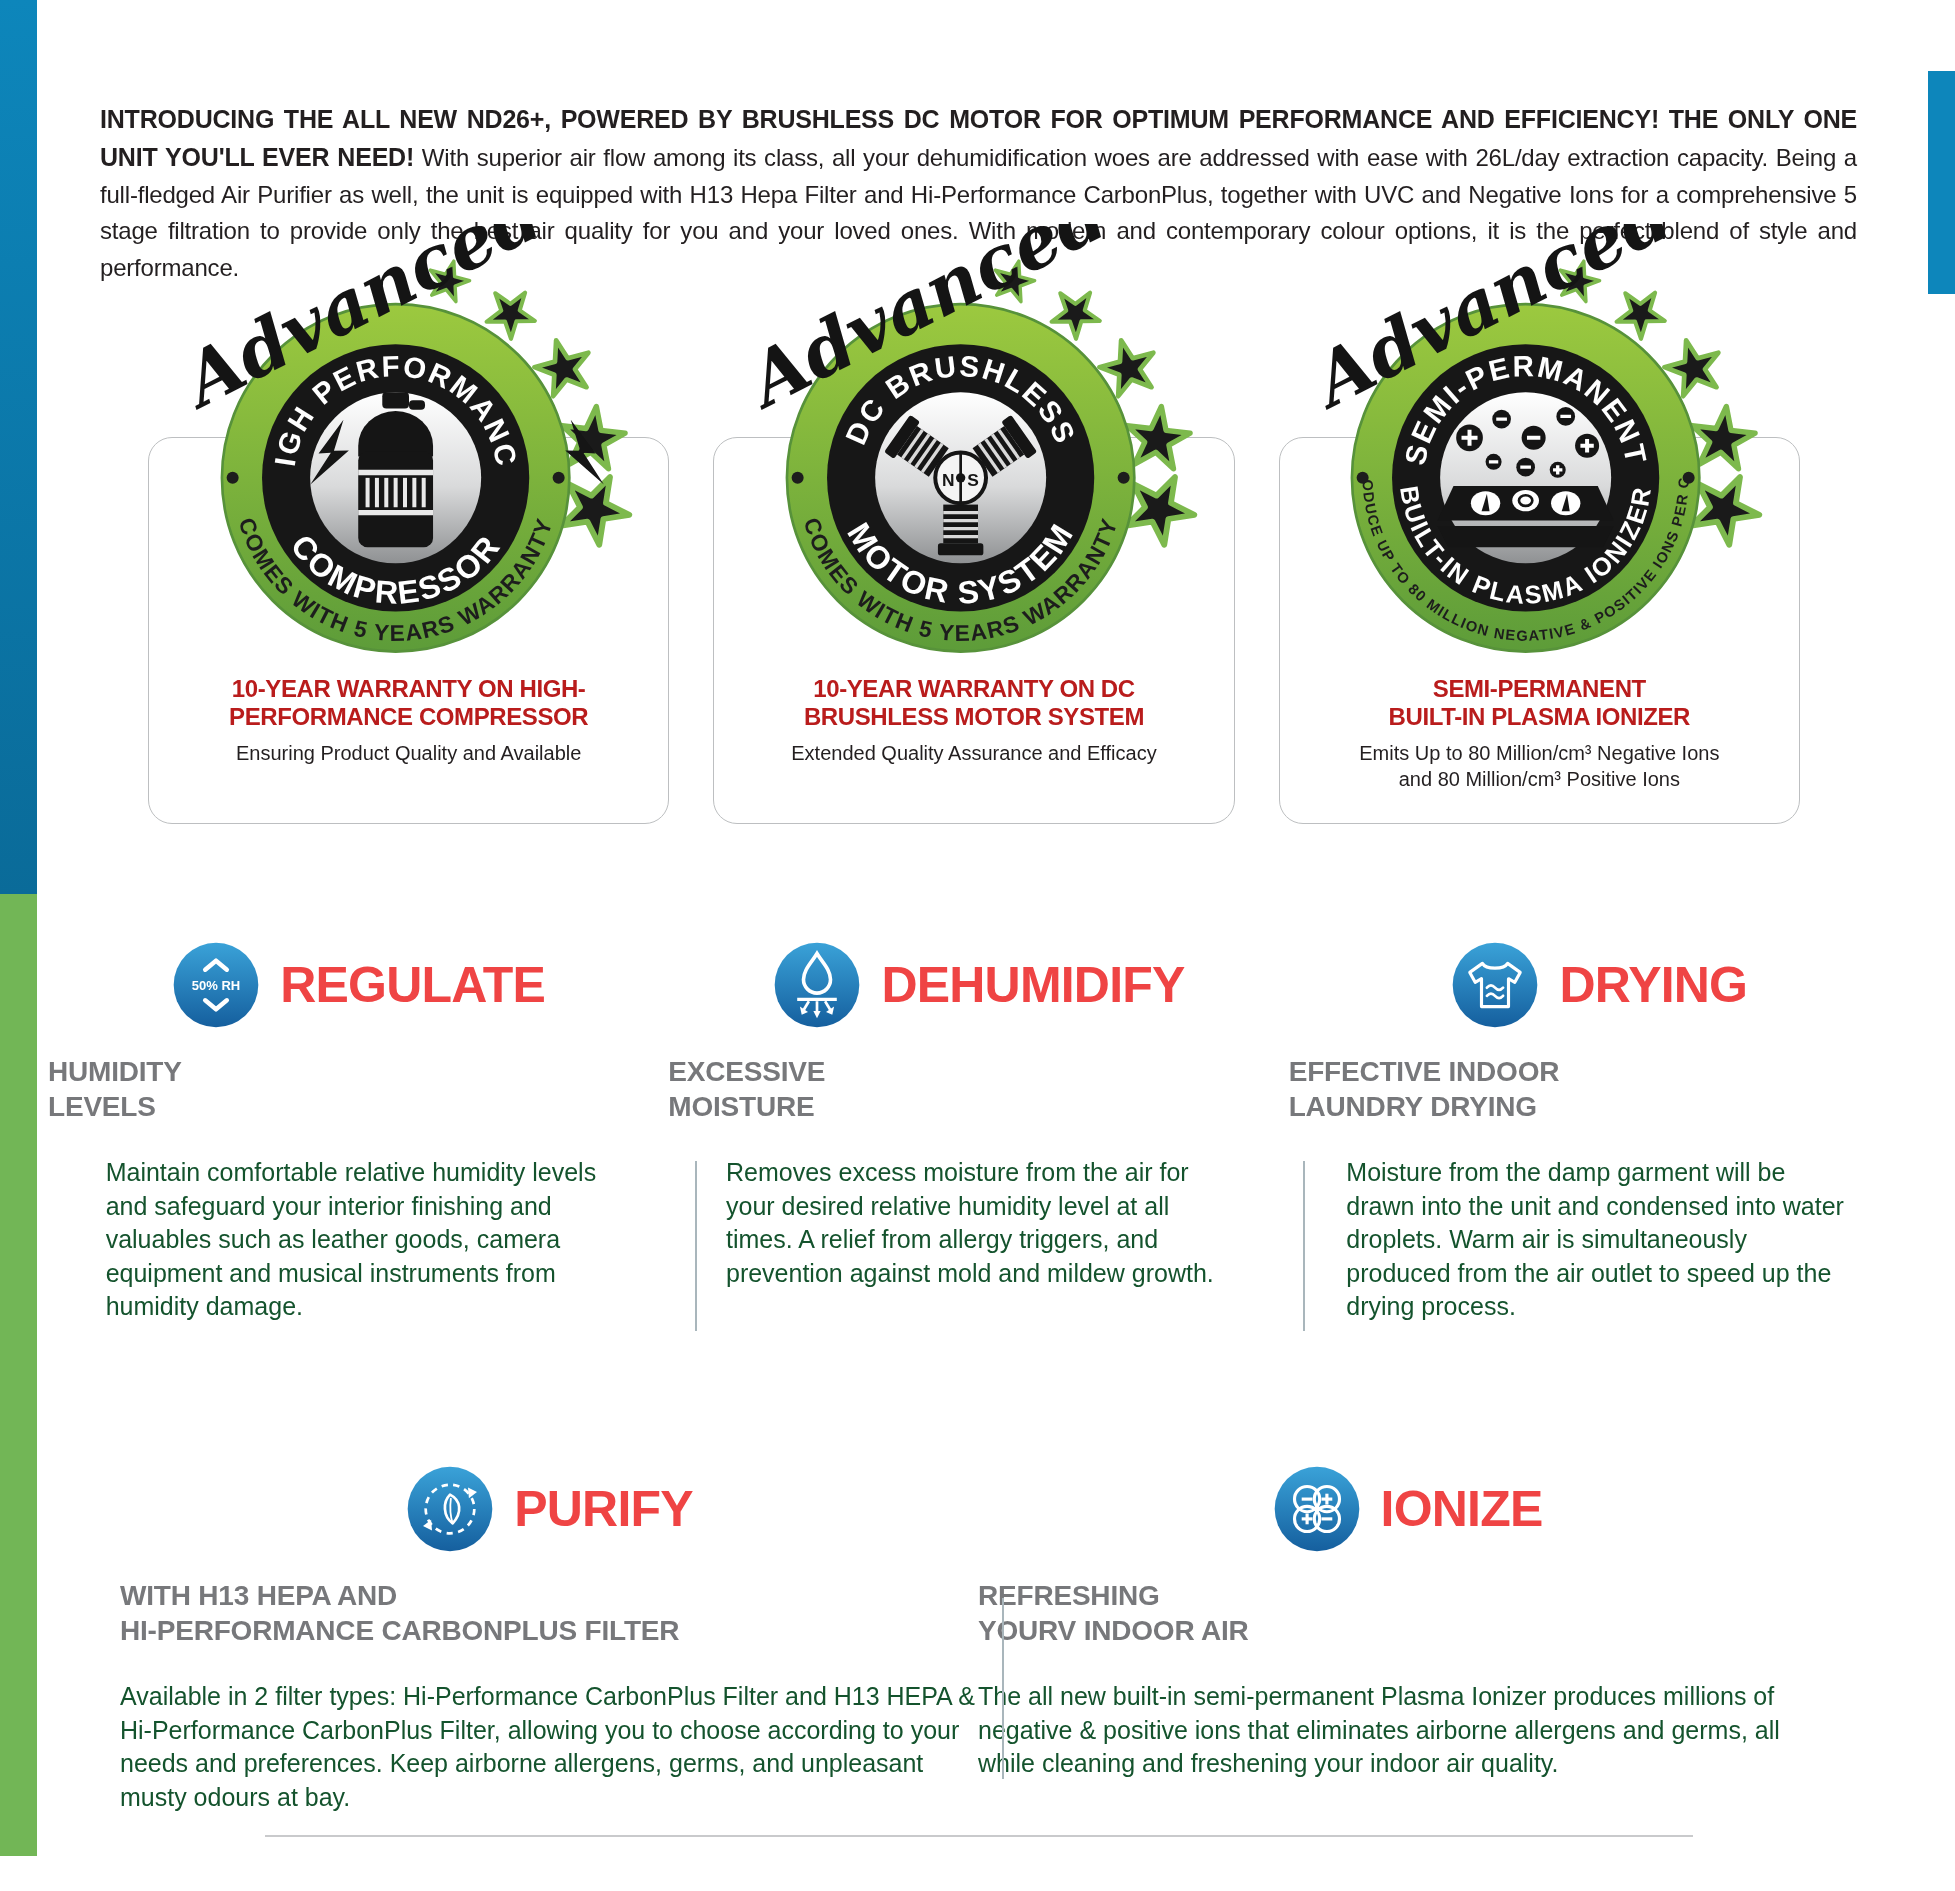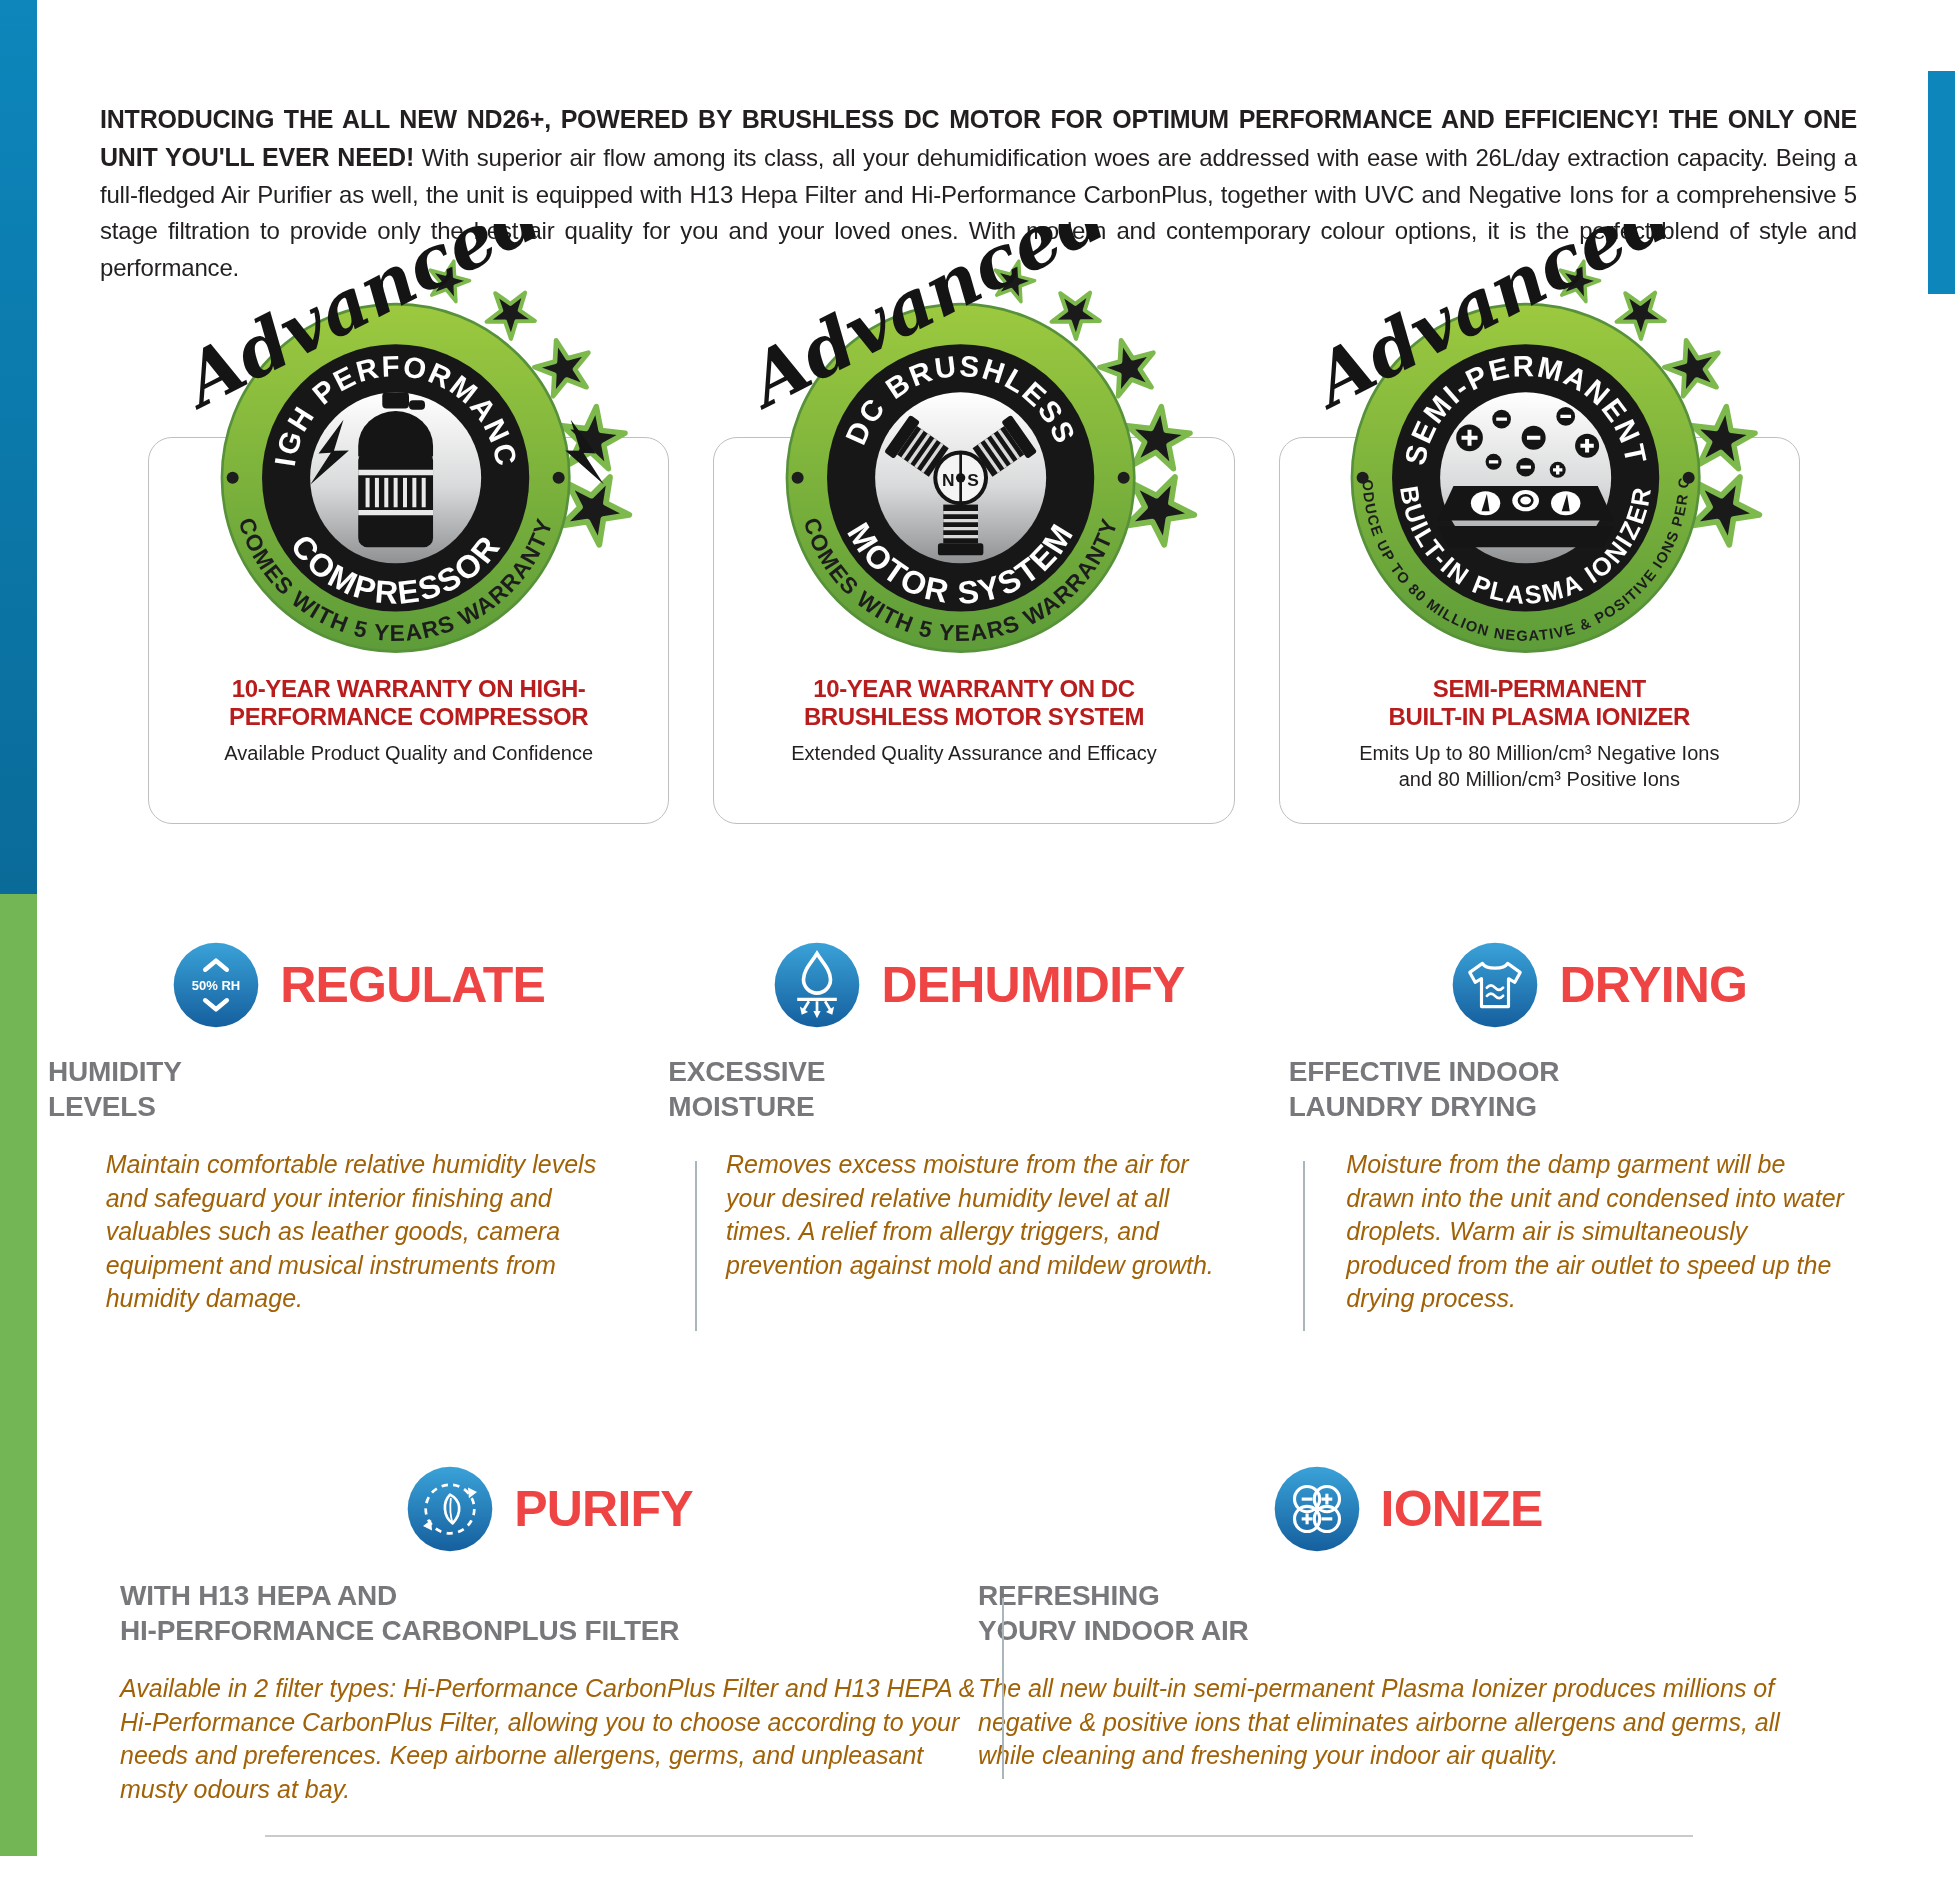--- a/index.html
+++ b/index.html
@@ -43,21 +43,21 @@
   .features1 { position:absolute; left:48px;  top:940px; width:1861px;
                display:grid; grid-template-columns:1fr 1fr 1fr; }
   .features2 { position:absolute; left:120px; top:1464px; width:1716px;
                display:grid; grid-template-columns:1fr 1fr; }
   .feature { }
   .f-head  { display:flex; align-items:center; justify-content:center; gap:19px; }
   .f-icon  { width:90px; height:90px; flex:0 0 auto; }
   .f-title { font-size:50px; font-weight:bold; color:#ef4444; letter-spacing:-0.8px; }
   .f-sub   { margin-top:24px; font-size:28px; font-weight:bold; color:#77787b;
              line-height:1.25; white-space:pre-line; letter-spacing:-0.2px; }
-  .f-body  { margin:24px auto 0; font-size:25px; line-height:1.34; max-width:505px; color:#a16207;font-style:italic; }
+  .f-body  { margin:32px auto 0; font-size:25px; line-height:1.34; max-width:505px; color:#14532d; }
   .features2 .f-body { max-width:874px; }
 
   
   .divider { position:absolute; width:2.4px; background:#a9b6bc; }
   .div-a { left:695px;  top:1161px; height:170px; }
   .div-b { left:1303px; top:1161px; height:170px; }
   .div-c { left:1002px; top:1598px; height:181px; }
   .rule-bottom { position:absolute; left:265px; top:1835px; width:1428px; height:1.6px; background:#c9cacc; }
 </style>
 </head>
@@ -134,21 +134,21 @@
               <line x1="7" y1="0" x2="7" y2="22"></line>
                 <line x1="14" y1="0" x2="14" y2="22"></line>
               <line x1="21" y1="0" x2="21" y2="22"></line>
             </g>
           </g>
         </svg>
       </div>
       <div class="card-text">
         <div class="card-title">10-YEAR WARRANTY ON HIGH-
 PERFORMANCE COMPRESSOR</div>
-        <div class="card-sub">Available Product Quality and Confidence</div>
+        <div class="card-sub">Ensuring Product Quality and Available</div>
       </div>
     </div>
 
     <div class="card">
       <div class="badge-wrap">
         <svg viewBox="0 0 360 360" width="100%" height="100%">
           <g>
             <path class="star" transform="translate(209.4,43.2) rotate(15) scale(16)" d="M0,-1 L0.2245,-0.309 L0.951,-0.309 L0.3633,0.118 L0.5878,0.809 L0,0.382 L-0.5878,0.809 L-0.3633,0.118 L-0.951,-0.309 L-0.2245,-0.309 Z"></path>
             <path class="star" transform="translate(256,67) rotate(35) scale(19)" d="M0,-1 L0.2245,-0.309 L0.951,-0.309 L0.3633,0.118 L0.5878,0.809 L0,0.382 L-0.5878,0.809 L-0.3633,0.118 L-0.951,-0.309 L-0.2245,-0.309 Z"></path>
             <path class="star" transform="translate(295.8,108.3) rotate(57) scale(22)" d="M0,-1 L0.2245,-0.309 L0.951,-0.309 L0.3633,0.118 L0.5878,0.809 L0,0.382 L-0.5878,0.809 L-0.3633,0.118 L-0.951,-0.309 L-0.2245,-0.309 Z"></path>

